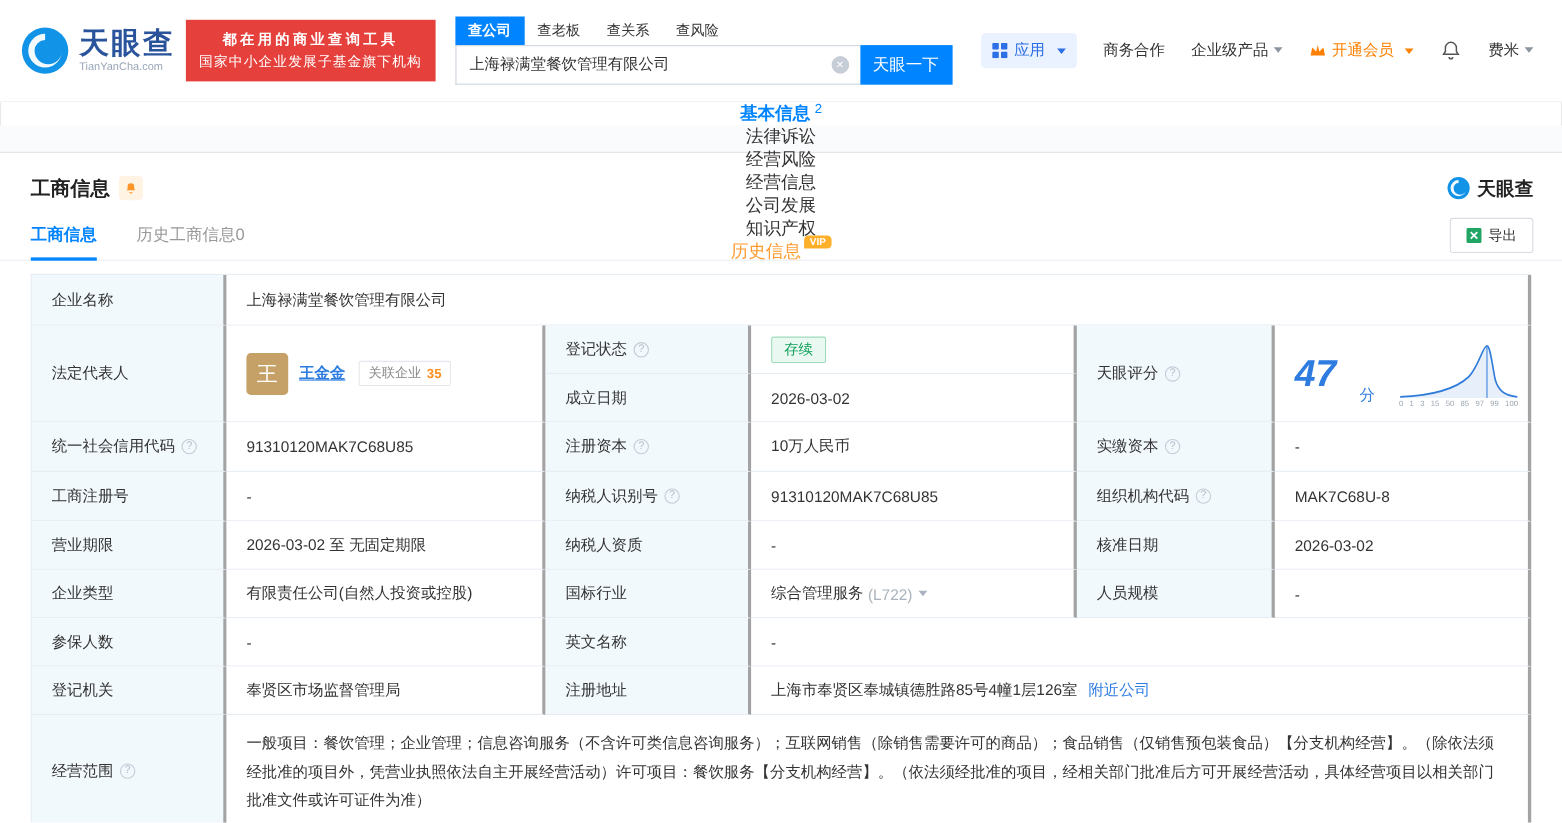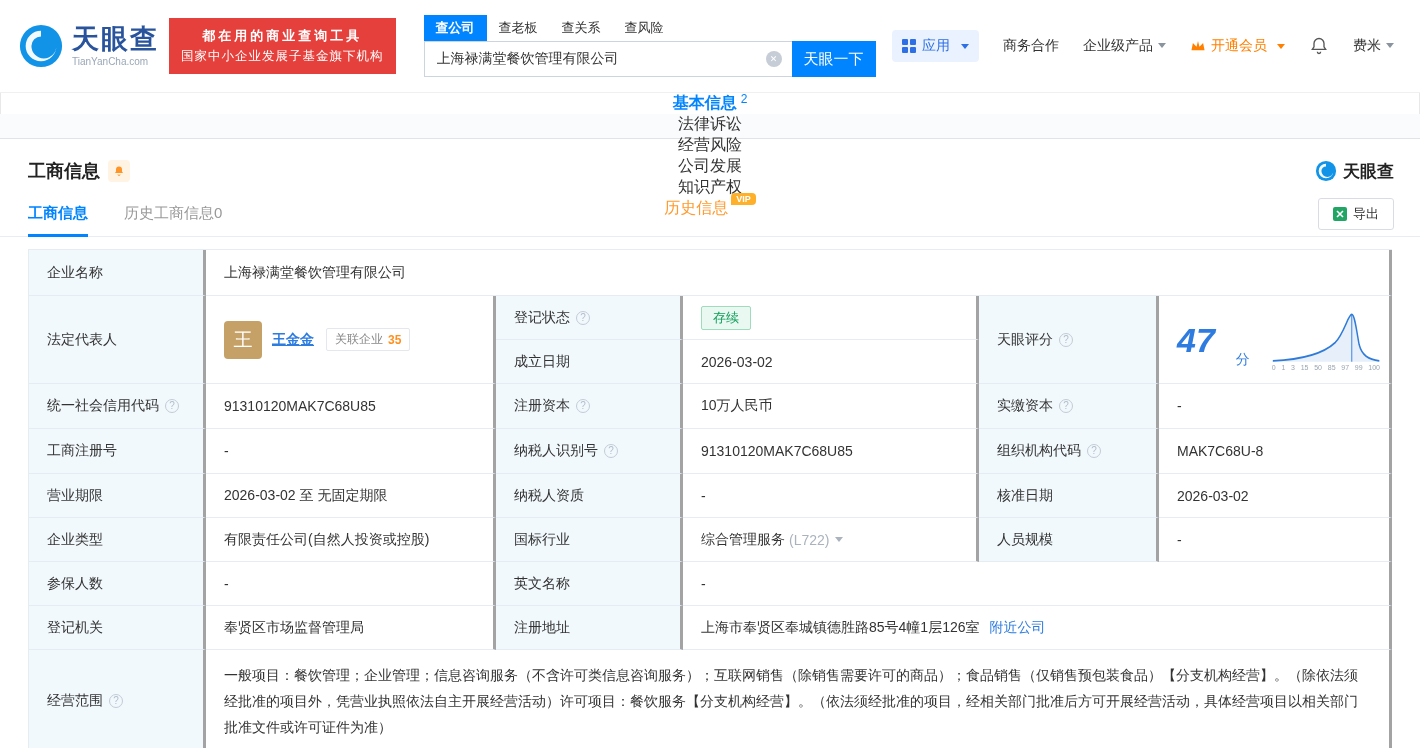--- a/index.html
+++ b/index.html
@@ -9,21 +9,21 @@
   
   .topbar { height:92px; display:flex; align-items:center; padding:0 26px 0 18px; }
   .logo { display:flex; align-items:center; gap:8px; cursor:pointer; }
   .logo-icon { width:46px; height:46px; }
   .logo-name { font-size:27px; font-weight:bold; color:#29549c; letter-spacing:2px; line-height:1; }
   .logo-domain { font-size:10px; color:#9aa7b8; margin-top:3px; }
   .banner { margin-left:10px; background:#e5403b; color:#fff; padding:8px 12px; line-height:1.6; text-align:center; }
   .banner-line1 { font-size:13px; font-weight:bold; letter-spacing:3px; }
   .banner-line2 { font-size:12.5px; letter-spacing:1px; }
 
-  .search-block { margin-left:28px; width:452px; }
+  .search-block { margin-left:18px; width:452px; }
   .search-tabs { display:flex; align-items:flex-end; }
   .search-tab { font-size:13px; color:#333; padding:4px 12px; cursor:pointer; }
   .search-tab.active { background:#0084ff; color:#fff; font-weight:bold; }
   .search-row { display:flex; height:36px; }
   .search-input-wrap { position:relative; flex:1; }
   .search-input { width:100%; height:36px; border:1px solid #ccd4df; border-right:none; padding:0 34px 0 12px; font-size:14px; color:#333; outline:none; font-family:inherit; }
   .clear-icon { position:absolute; right:10px; top:10px; width:16px; height:16px; border-radius:50%; background:#c6cdd6; color:#fff; font-size:9px; line-height:16px; text-align:center; cursor:pointer; }
   .clear-icon::before { content:"✕"; }
   .search-btn { width:84px; background:#0084ff; color:#fff; border:none; font-size:15px; cursor:pointer; font-family:inherit; }
 
@@ -159,20 +159,23 @@
   <nav class="main-tabs">
     <div class="main-tab active">
       <span>基本信息</span>
       <span class="tab-badge">2</span>
     </div>
     <div class="main-tab">
       <span>法律诉讼</span>
     </div>
     <div class="main-tab">
       <span>经营风险</span>
+    </div>
+    <div class="main-tab">
+      <span>经营信息</span>
     </div>
     <div class="main-tab">
       <span>公司发展</span>
     </div>
     <div class="main-tab">
       <span>知识产权</span>
     </div>
     <div class="main-tab history">
       <span>历史信息</span>
       <span class="vip-tag">VIP</span>

